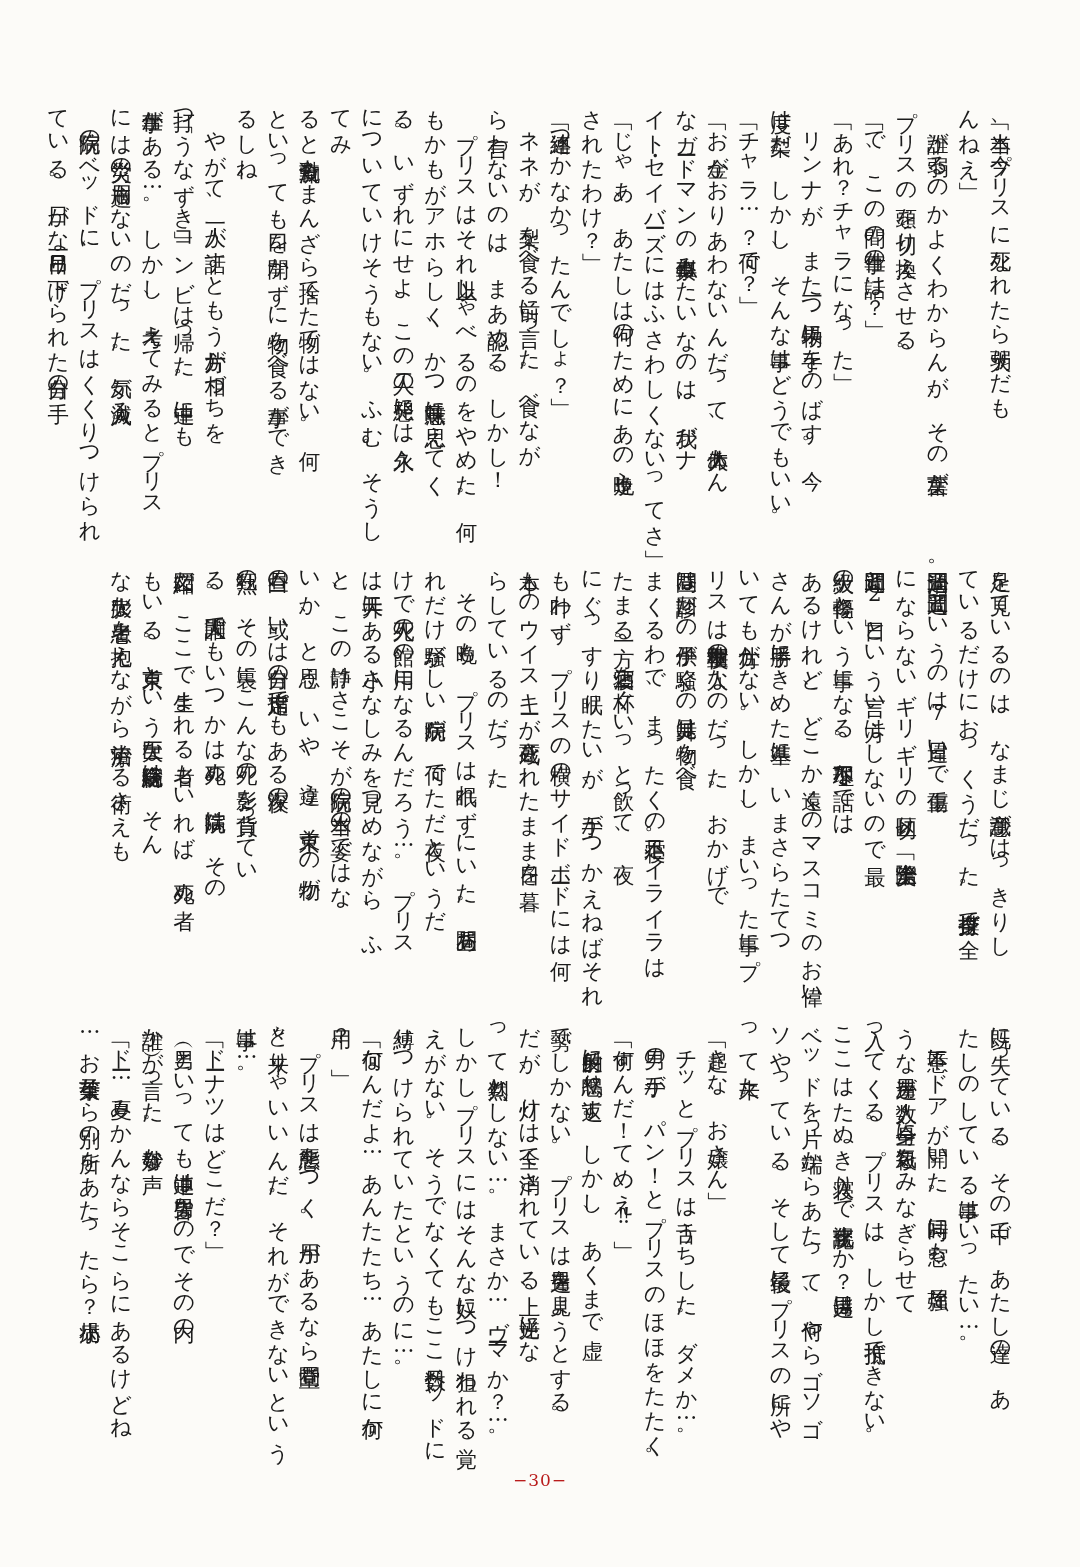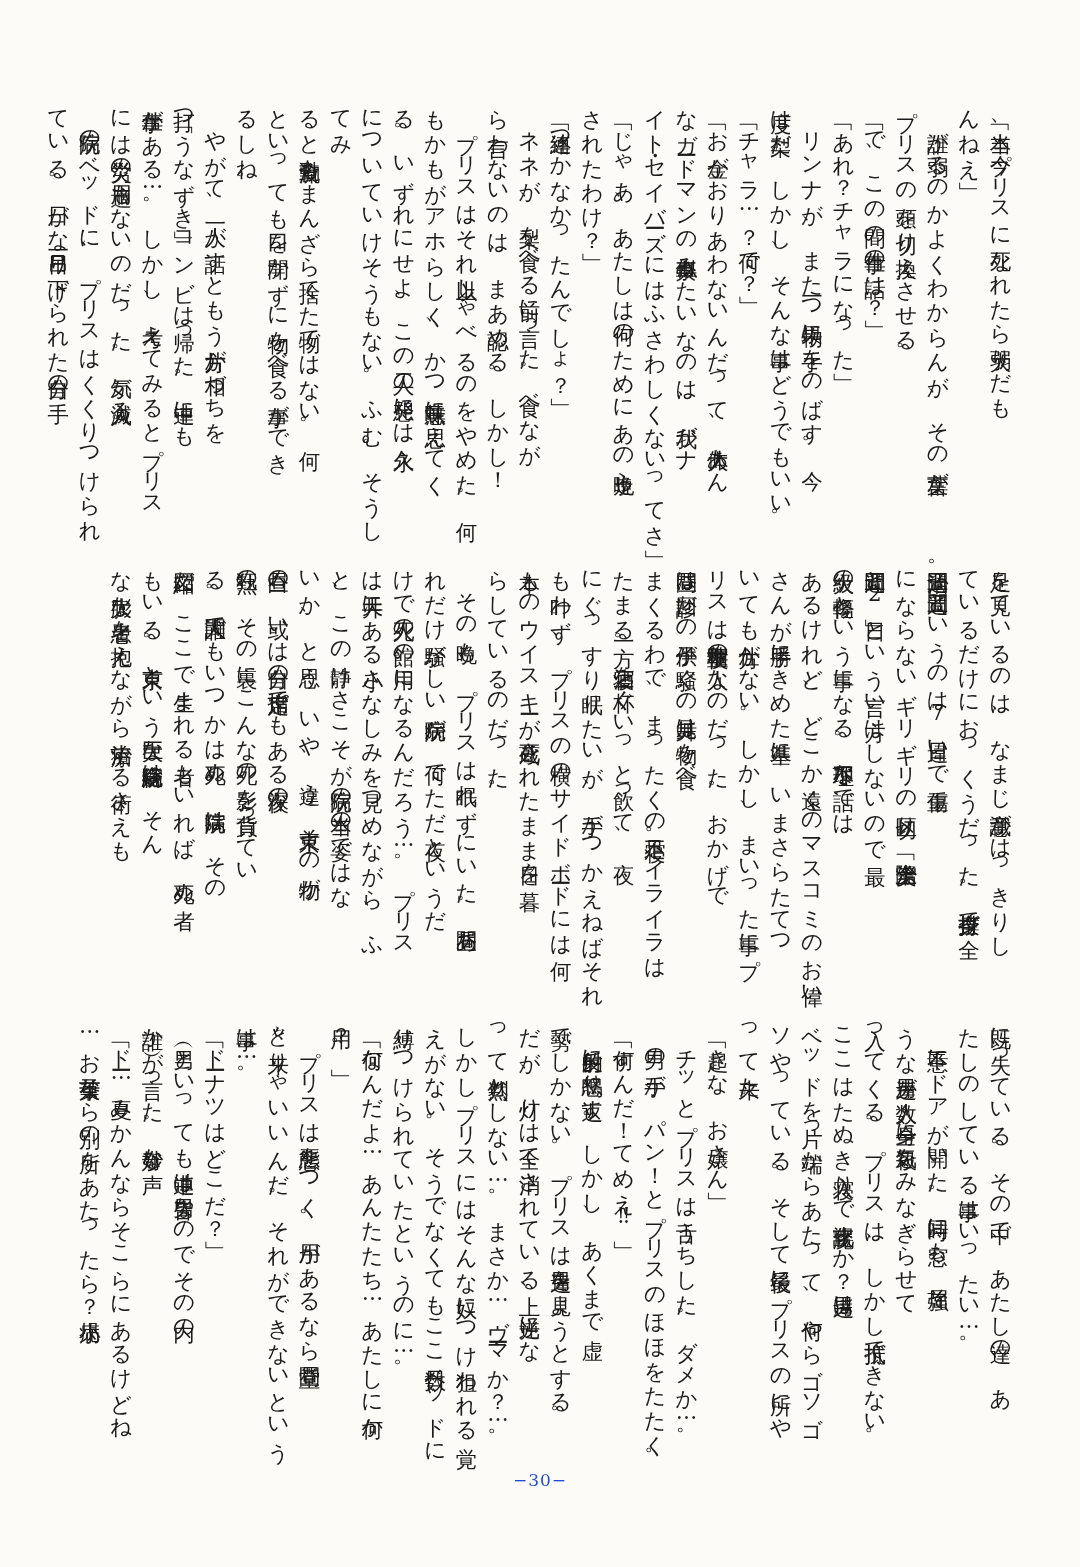--- a/index.html
+++ b/index.html
@@ -37,21 +37,21 @@
     height: 456px;
   }
   .page-number {
     position: absolute;
     top: 1470px;
     left: 0;
     right: 0;
     text-align: center;
     font-size: 17px;
     letter-spacing: 1px;
-    color: #1d4ed8;
+    color: #b91c1c;
   }
 </style>
 </head>
 <body>
 
 <div class="page">
   <section class="band" style="top: 95px;">
       <p class="col">　「本当、今プリスに死なれたら大弱りだも</p>
       <p class="col">んねえ」</p>
       <p class="col">　誰が弱るのかよくわからんが、その言葉が</p>

